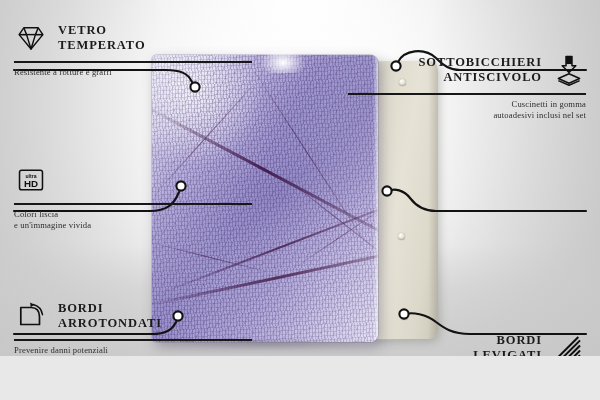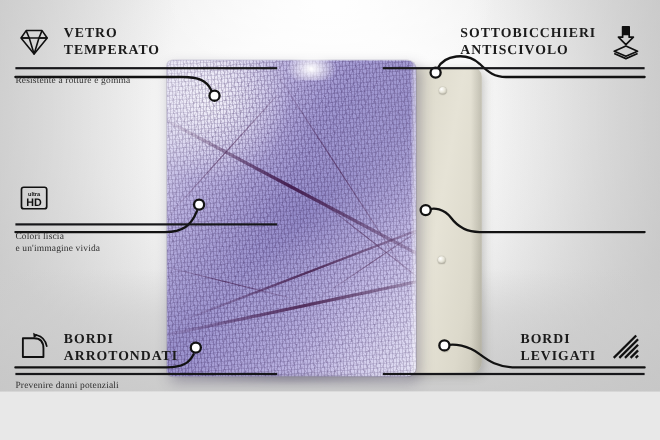--- a/index.html
+++ b/index.html
@@ -121,21 +121,21 @@
     position:absolute; left:112px; top:-8px; width:46px; height:26px;
     background:radial-gradient(ellipse at 50% 60%, rgba(255,255,255,1), rgba(255,255,255,0) 70%);
   }
 
   
   #wires { position:absolute; inset:0; width:600px; height:400px; pointer-events:none; }
 
   
   .callout { position:absolute; width:238px; }
   .callout.left  { left:14px;  text-align:left; }
-  .callout.right { right:14px; text-align:left; }
+  .callout.right { right:14px; text-align:right;margin-top:32px; }
 
   .co-head { display:flex; align-items:center; gap:10px; min-height:40px; }
   .callout.right .co-head { flex-direction:row-reverse; }
 
   .co-title {
     font-family:"Liberation Serif", serif;
     font-size:12.5px; font-weight:700; letter-spacing:.9px;
     color:#1b1b1b; line-height:15px; text-transform:uppercase;
     white-space:pre-line;
   }
@@ -222,21 +222,21 @@
           <path d="M6 16 L20 33 L34 16 L28.5 8 H11.5 Z"></path>
           <path d="M6 16 H34"></path>
           <path d="M11.5 8 L14.8 16 L20 33 L25.2 16 L28.5 8"></path>
           <path d="M6 16 L14.8 16 M25.2 16 L34 16"></path>
         </g>
       </svg>
       <div class="co-title">VETRO
 TEMPERATO</div>
     </div>
     <div class="co-rule"></div>
-    <div class="co-sub">Resistente a rotture e gomma</div>
+    <div class="co-sub">Resistente a rotture e graffi</div>
   </div>
 
   <div class="callout left c-ml">
     <div class="co-head">
       <svg class="ico" viewBox="0 0 40 40">
         <rect x="6.5" y="8.5" width="27" height="23" rx="2.5" fill="none" stroke="#101010" stroke-width="1.8"></rect>
         <text x="20" y="18.2" font-family="Liberation Sans, sans-serif" font-size="6" font-weight="700" fill="#101010" text-anchor="middle">ultra</text>
         <text x="20" y="28.4" font-family="Liberation Sans, sans-serif" font-size="11.5" font-weight="700" fill="#101010" text-anchor="middle">HD</text>
       </svg>
     </div>
@@ -267,20 +267,22 @@
           <path d="M16.5 4 H23.5 V15 H28 L20 23 L12 15 H16.5 Z"></path>
           <path d="M20 24.5 L32.5 30 L20 35.5 L7.5 30 Z"></path>
           <path d="M7.5 32.5 L20 38 L32.5 32.5"></path>
         </g>
         <path d="M16.5 4 H23.5 V13 H16.5 Z" fill="#101010"></path>
       </svg>
       <div class="co-title">SOTTOBICCHIERI
 ANTISCIVOLO</div>
     </div>
     <div class="co-rule"></div>
+    <div class="co-sub">Cuscinetti in gomma
+autoadesivi inclusi nel set</div>
   </div>
 
 
   <div class="callout right c-br">
     <div class="co-head">
       <svg class="ico" viewBox="0 0 40 40">
         <g stroke="#101010" stroke-width="2.4" stroke-linecap="butt">
           <path d="M7 31 L31 7"></path>
           <path d="M13 31 L33 11"></path>
           <path d="M19 31 L33 17"></path>

